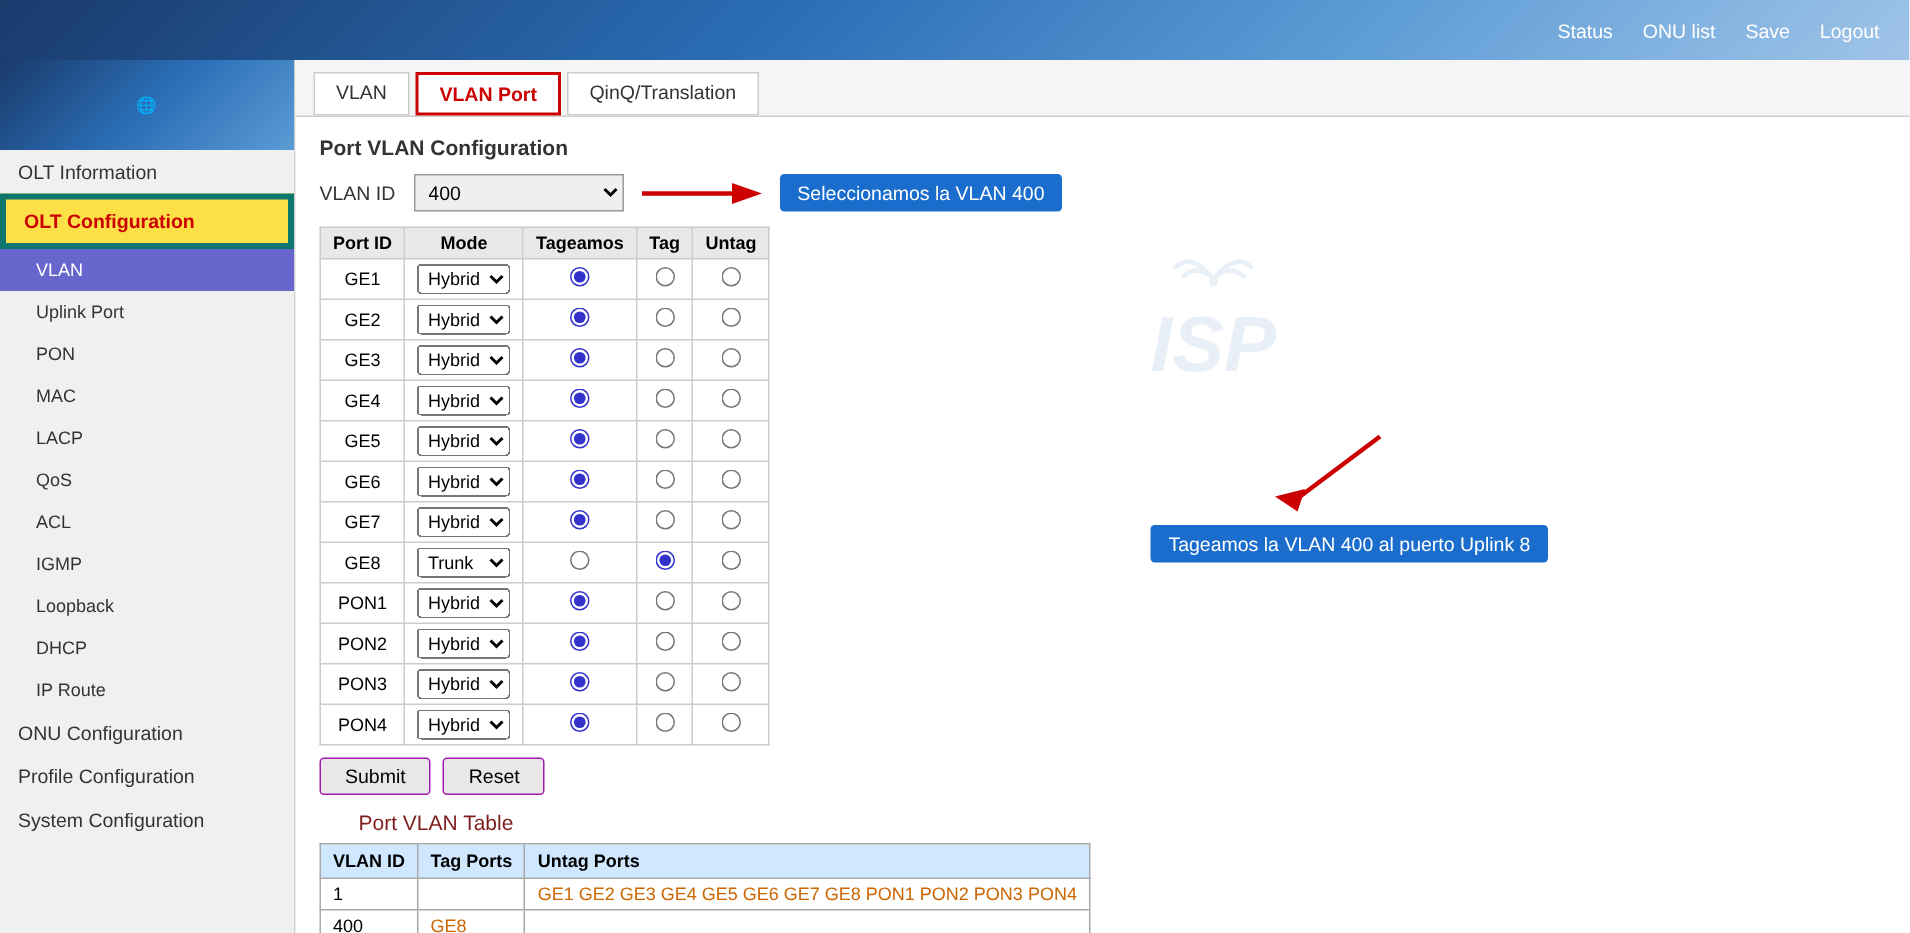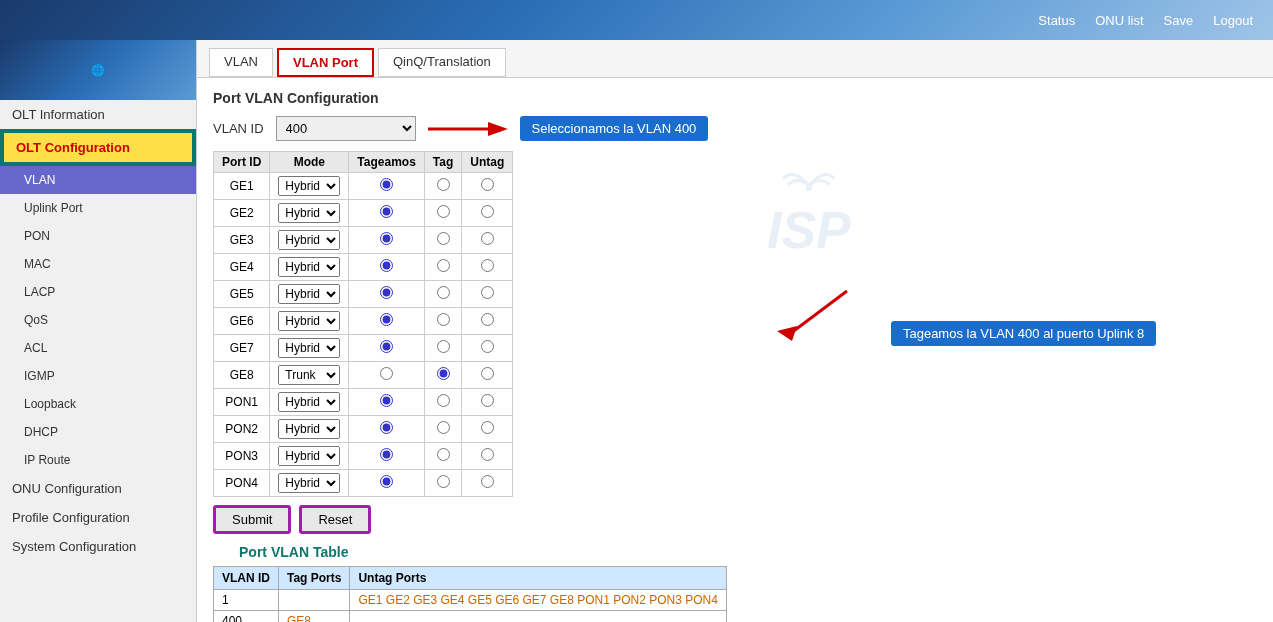--- a/index.html
+++ b/index.html
@@ -153,31 +153,31 @@
 
     .btn-row {
       margin-top: 8px;
       display: flex;
       gap: 8px;
     }
     .btn-submit, .btn-reset {
       padding: 4px 16px;
       font-size: 13px;
       cursor: pointer;
-      border: 3px solid #a21caf;
+      border: 1px solid #a21caf;
       background: #e8e8e8;
       border-radius: 3px;
     }
 
     
     .pvt-title {
-      font-weight: bold;
+      font-weight: normal;
       font-size: 14px;
       margin: 10px 0 6px 0;
-      color: #0f766e;
+      color: #7f1d1d;
       padding-left: 26px;
     }
     .pvlan-table {
       border-collapse: collapse;
       font-size: 12px;
       min-width: 400px;
     }
     .pvlan-table th {
       background: #d0e8ff;
       border: 1px solid #aaa;
@@ -439,21 +439,21 @@
                 <path d="M30 30 Q40 20 50 28" fill="none" stroke="#2a6db5" stroke-width="3" stroke-linecap="round"></path>
                 <path d="M30 30 Q20 20 10 28" fill="none" stroke="#2a6db5" stroke-width="3" stroke-linecap="round"></path>
                 <path d="M30 30 Q45 12 55 22" fill="none" stroke="#2a6db5" stroke-width="3" stroke-linecap="round"></path>
                 <path d="M30 30 Q15 12 5 22" fill="none" stroke="#2a6db5" stroke-width="3" stroke-linecap="round"></path>
                 <circle cx="30" cy="32" r="3" fill="#2a6db5"></circle>
               </svg>
             </div>
             <div style="font-size:52px; font-weight:bold; font-style:italic; color:#2a6db5; opacity:0.35; line-height:1;">ISP</div>
           </div>
 
-          <div style="margin-top:30px; display:flex; align-items:flex-end; gap:4px;">
+          <div style="margin-top:30px; display:flex; flex-direction:column; align-items:center; gap:4px;">
             <svg width="120" height="60" viewBox="0 0 120 60">
               <line x1="80" y1="5" x2="20" y2="50" stroke="#cc0000" stroke-width="3"></line>
               <polygon points="10,45 25,55 30,40" fill="#cc0000"></polygon>
             </svg>
             <span class="callout-blue">Tageamos la VLAN 400 al puerto Uplink 8</span>
           </div>
         </div>
       </div>
     </div>
   </div>

